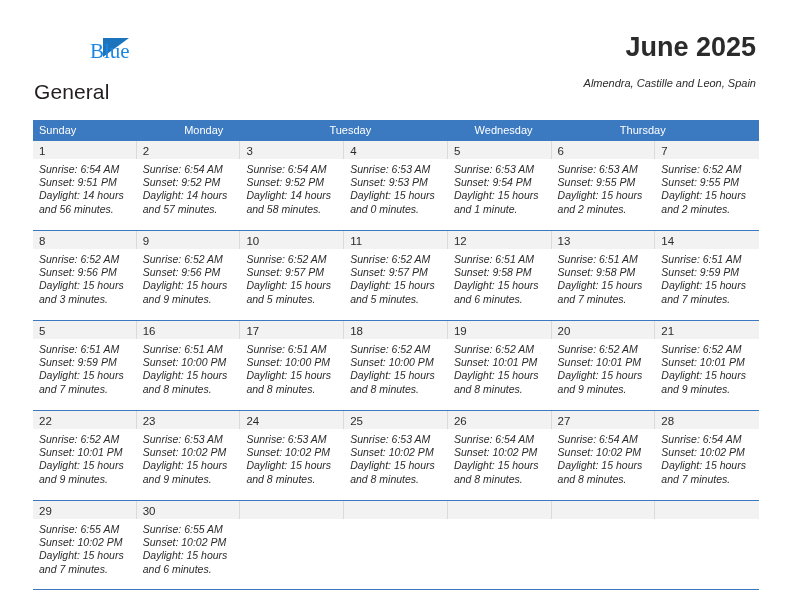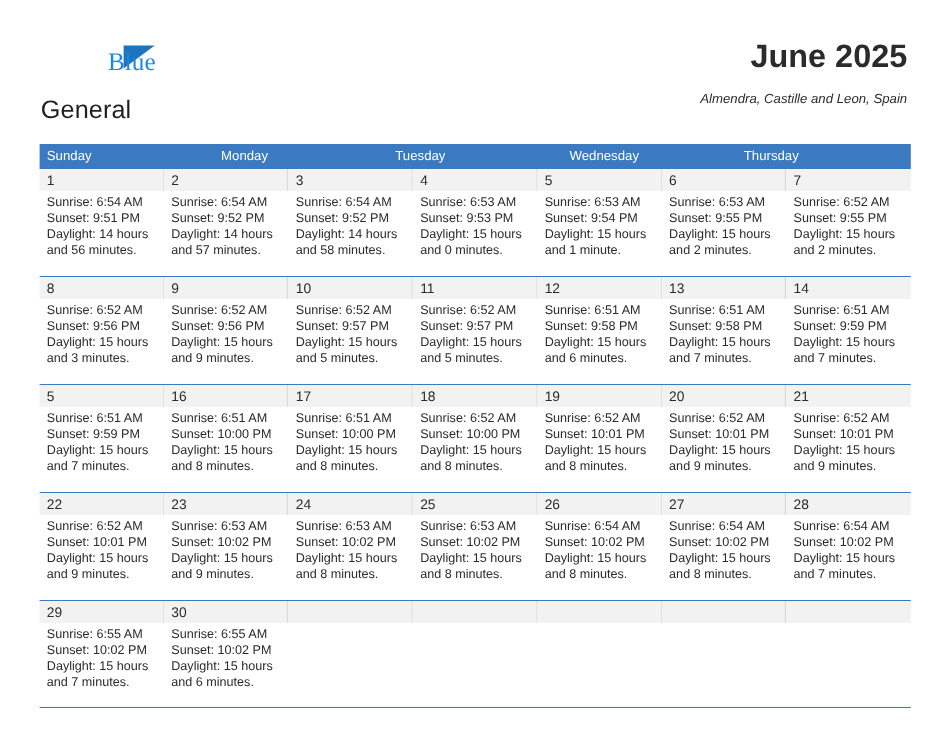--- a/index.html
+++ b/index.html
@@ -136,20 +136,21 @@
   .daycell:last-child .daynum-band {
     border-right: none;
   }
   .daynum {
     font-size: 11.5px;
     color: #2b2b2b;
     line-height: 18px;
   }
   .daybody {
     padding: 4px 5px 0 6px;
+    font-style: italic;
   }
   .line {
     font-size: 10.5px;
     line-height: 13.2px;
     color: #2b2b2b;
     white-space: nowrap;
   }
   .daycell.empty .daynum-band {
     background: #f2f2f2;
   }

